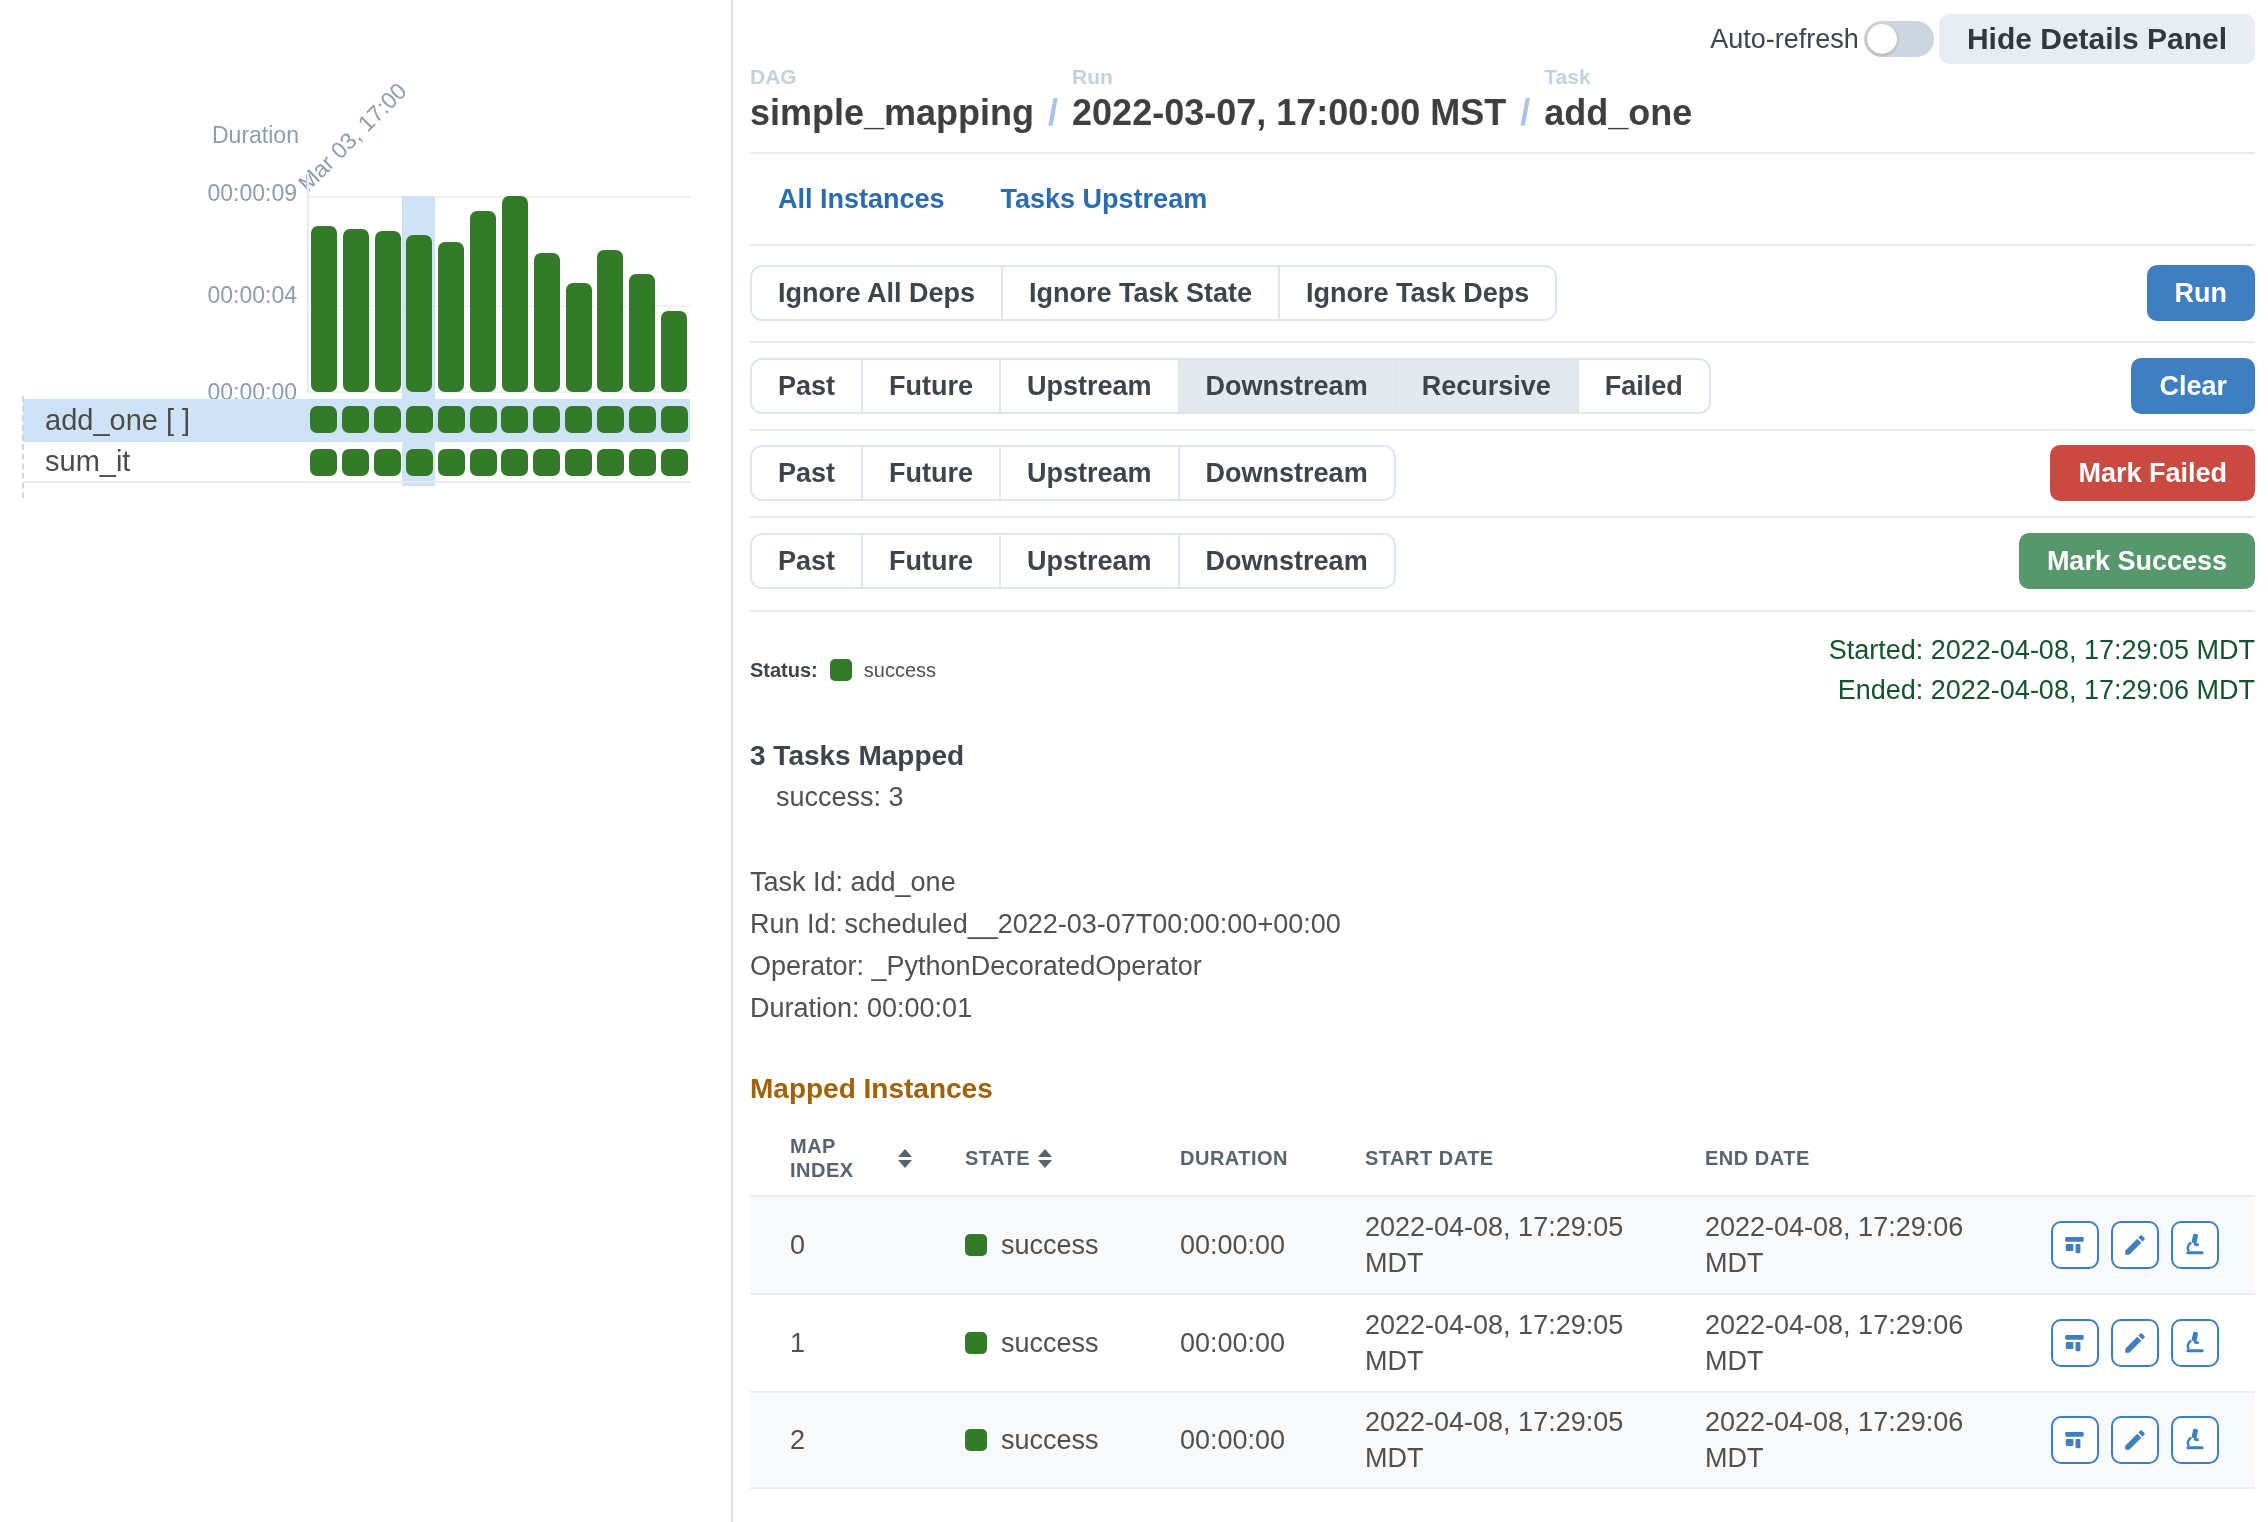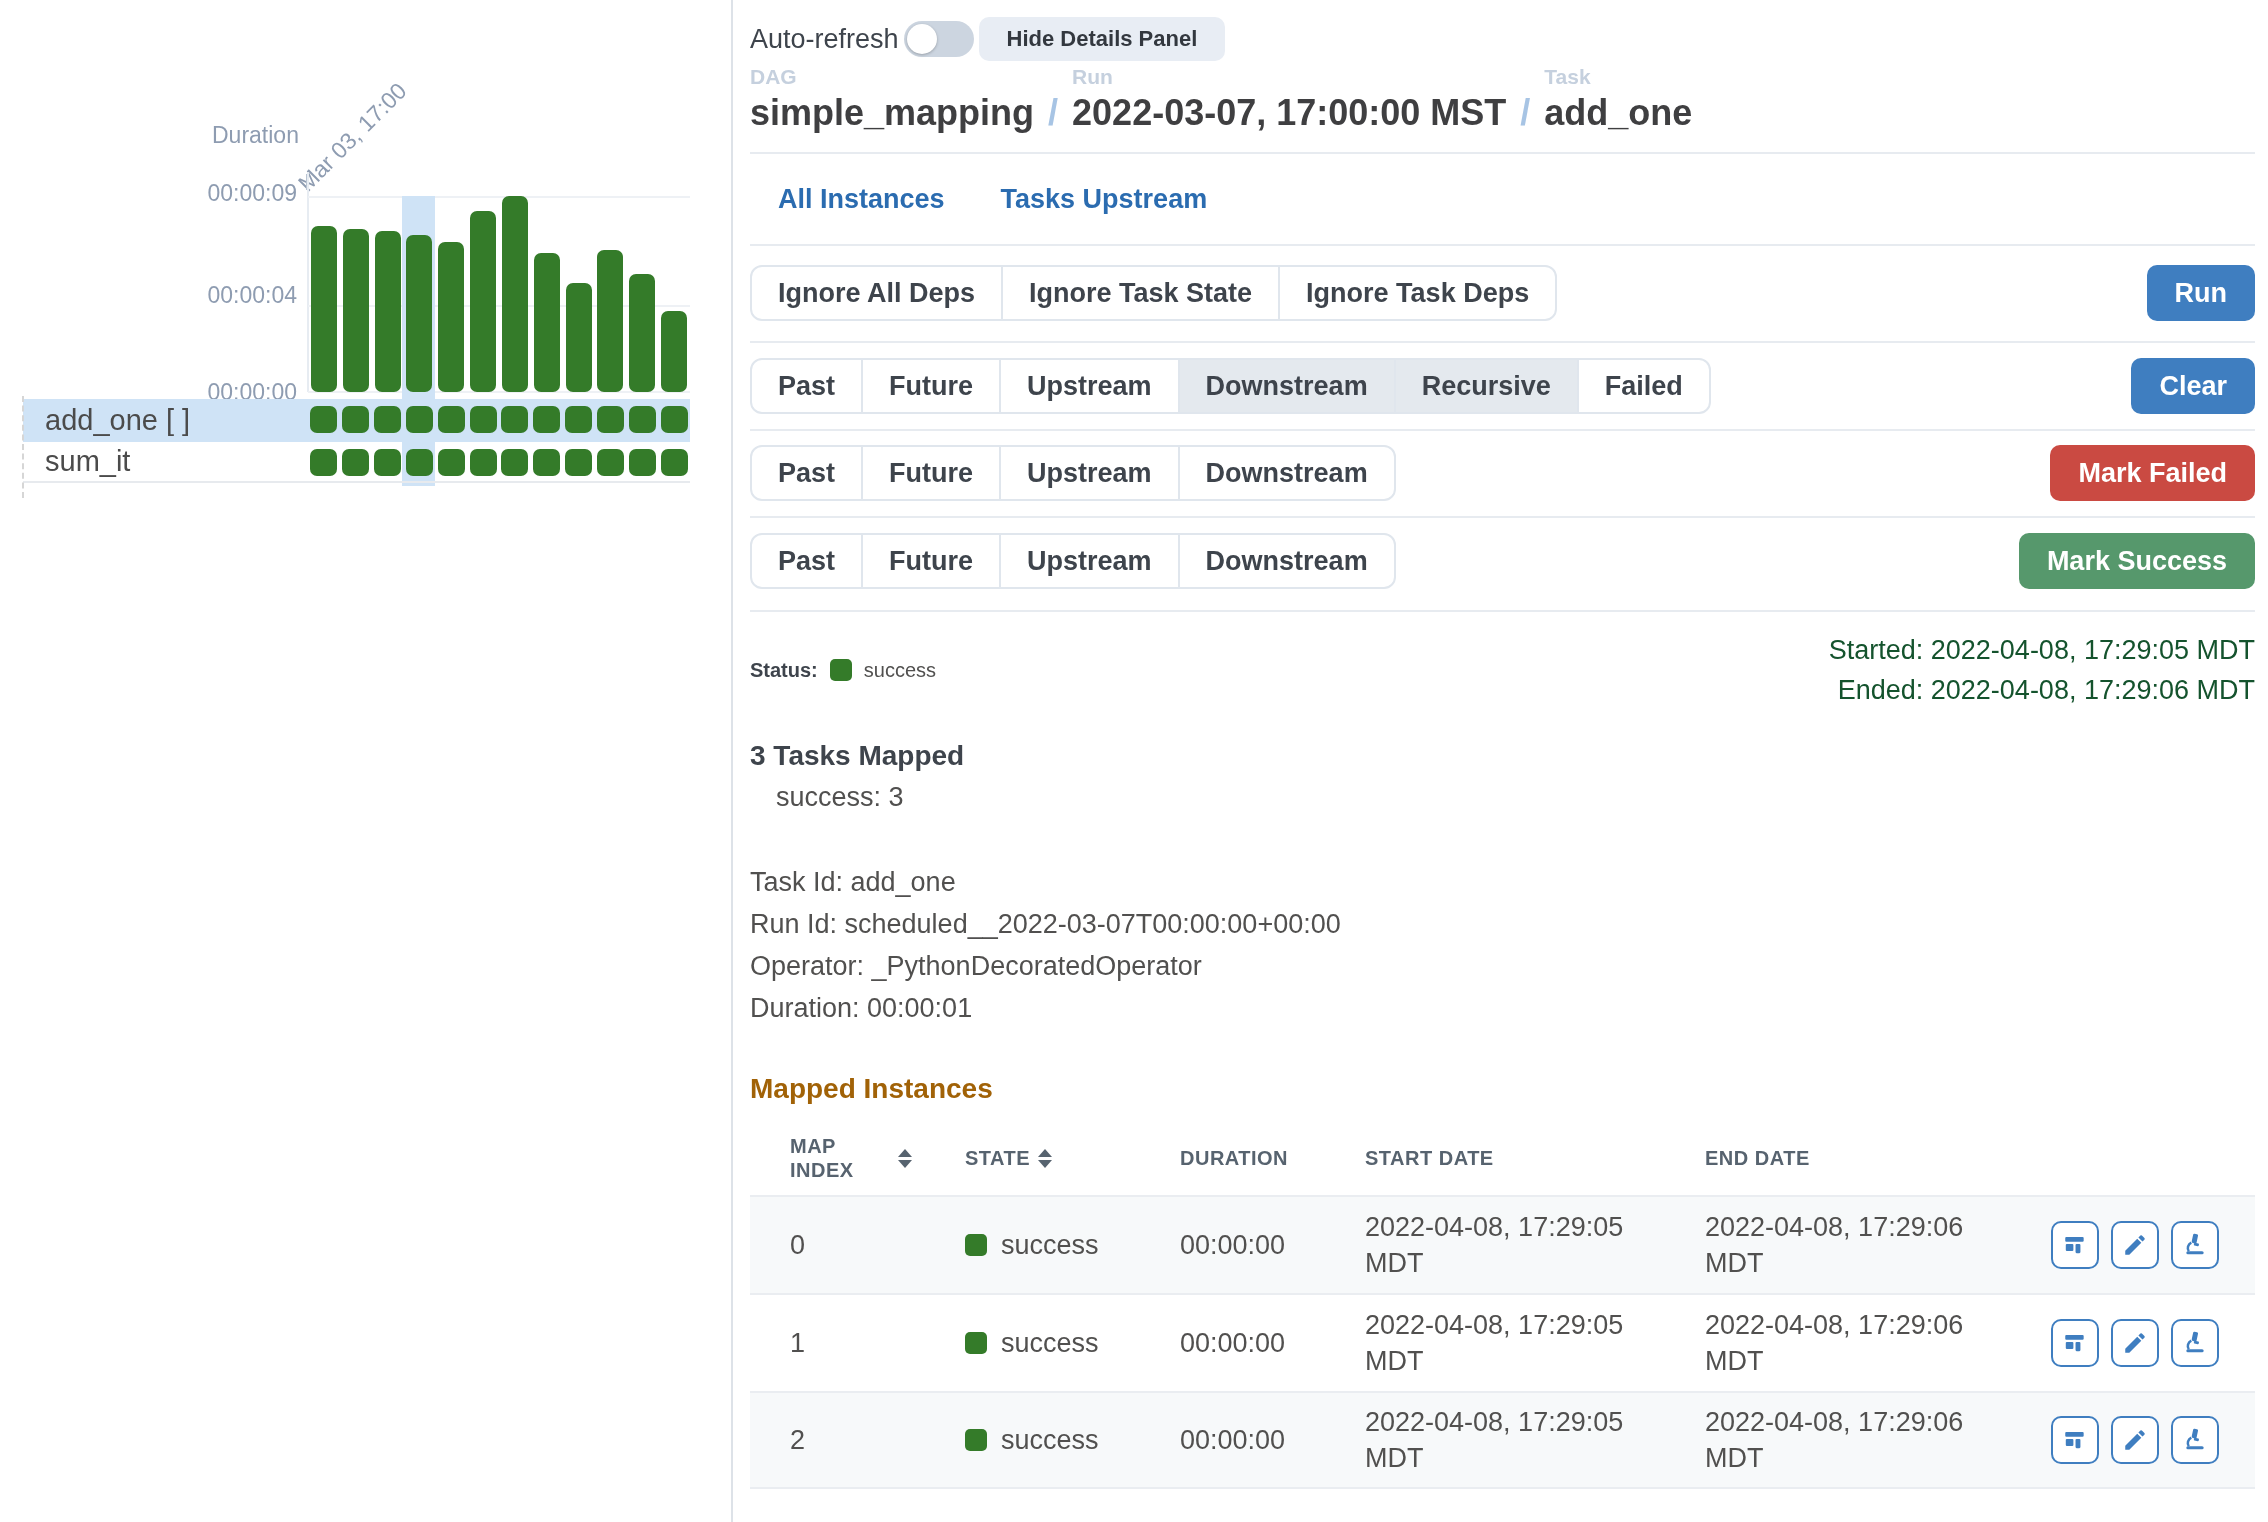--- a/index.html
+++ b/index.html
@@ -32,27 +32,27 @@
   .sq-cell { width:31.83px; display:flex; justify-content:center; }
   .sq { width:27px; height:27px; border-radius:7px; background:#347b29; }
   .tree-dash { position:absolute; left:22px; top:396px; height:102px; border-left:2px dashed #d6d6d6; }
   .vdivider { position:absolute; left:731px; top:0; bottom:0; width:2px; background:#dde2e8; }
 
   
   .details-panel { position:absolute; left:733px; top:0; right:0; height:100%;
     padding:0 13px 0 17px; }
   .divider { border-bottom:2px solid #e7ebf0; }
 
-  .topbar { height:62px; display:flex; align-items:center; gap:5px; padding-top:16px; }
+  .topbar { height:62px; display:flex; align-items:center; justify-content:flex-end; gap:5px; padding-top:16px; }
   .autorefresh-label { font-size:27px; color:#3e444c; }
   .toggle { width:70px; height:36px; border-radius:18px; background:#ccd5e0; position:relative; cursor:pointer; }
   .toggle .knob { position:absolute; left:3px; top:3px; width:30px; height:30px; border-radius:50%;
     background:#fff; box-shadow:0 1px 3px rgba(0,0,0,.25); }
-  .hide-panel-btn { height:44px; padding:0 28px; border:none; border-radius:10px; background:#e8edf4;
-    font-family:inherit; font-size:22px; font-weight:bold; color:#33383f; cursor:pointer; }
+  .hide-panel-btn { height:50px; padding:0 28px; border:none; border-radius:10px; background:#e8edf4;
+    font-family:inherit; font-size:30px; font-weight:bold; color:#33383f; cursor:pointer; }
 
   .breadcrumb { display:flex; align-items:flex-end; padding:2px 0 16px 0; }
   .crumb { display:flex; flex-direction:column; }
   .crumb-label { font-size:21px; font-weight:bold; color:#c5d0de; line-height:26px; }
   .crumb-value { font-size:36px; font-weight:bold; color:#3f3f41; line-height:46px; white-space:nowrap; }
   .crumb-sep { font-size:36px; font-weight:bold; color:#a7c4e4; line-height:46px; margin:0 14px; }
 
   .tabs { height:92px; display:flex; align-items:center; gap:56px; padding-left:28px; }
   .tab-link { font-size:27px; font-weight:bold; color:#2b6cb0; cursor:pointer; text-decoration:none; }
 

